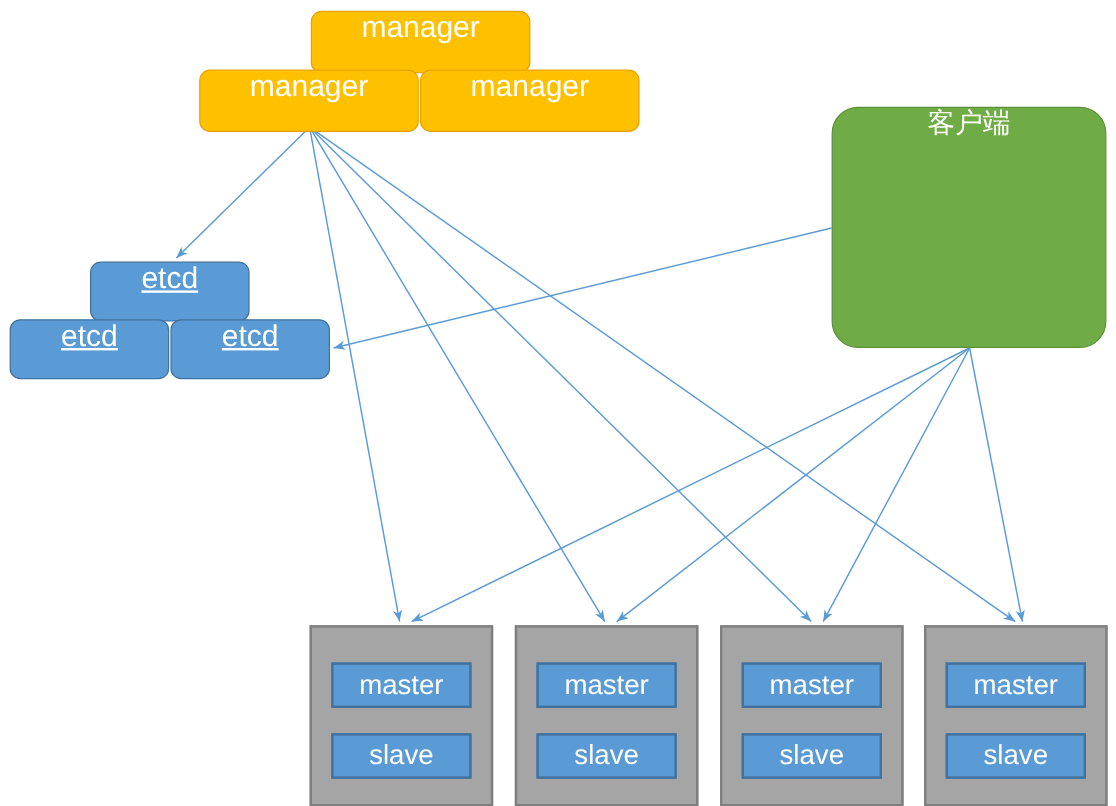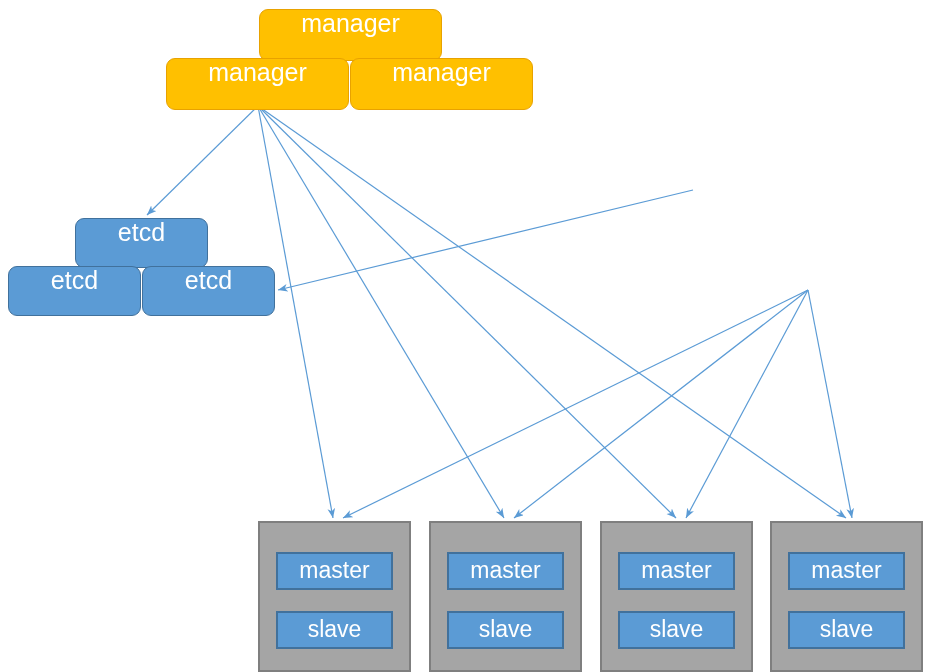--- a/index.html
+++ b/index.html
@@ -43,20 +43,21 @@
     font-size: 25px;
     z-index: 5;
   }
   
   .pill-blue {
     background: #5b9bd5;
     border: 1px solid #41719c;
     border-radius: 9px;
     font-size: 25px;
     z-index: 5;
+    text-decoration: underline;
   }
   
   .box-green {
     background: #6fac46;
     border: 1px solid #5d9139;
     border-radius: 22px;
     font-size: 23px;
     z-index: 5;
   }
   
@@ -122,20 +123,23 @@
   <div class="node pill-blue" style="left: 75px; top: 218px; width: 133px; height: 50px;">
     <span>etcd</span>
   </div>
   <div class="node pill-blue" style="left: 8px; top: 266px; width: 133px; height: 50px;">
     <span>etcd</span>
   </div>
   <div class="node pill-blue" style="left: 142px; top: 266px; width: 133px; height: 50px;">
     <span>etcd</span>
   </div>
 
+  <div class="node box-green" style="left: 693px; top: 89px; width: 229px; height: 201px;">
+    <span>客户端</span>
+  </div>
 
   <div id="host-layer">
       <div class="node box-gray" style="left: 258px; top: 521px; width: 153px; height: 151px;">
         <div class="rect-blue" style="left: 16px; width: 117px; height: 38px; top: 29px;">
           <span>master</span>
         </div>
         <div class="rect-blue" style="left: 16px; width: 117px; height: 38px; top: 88px;">
           <span>slave</span>
         </div>
       </div>

